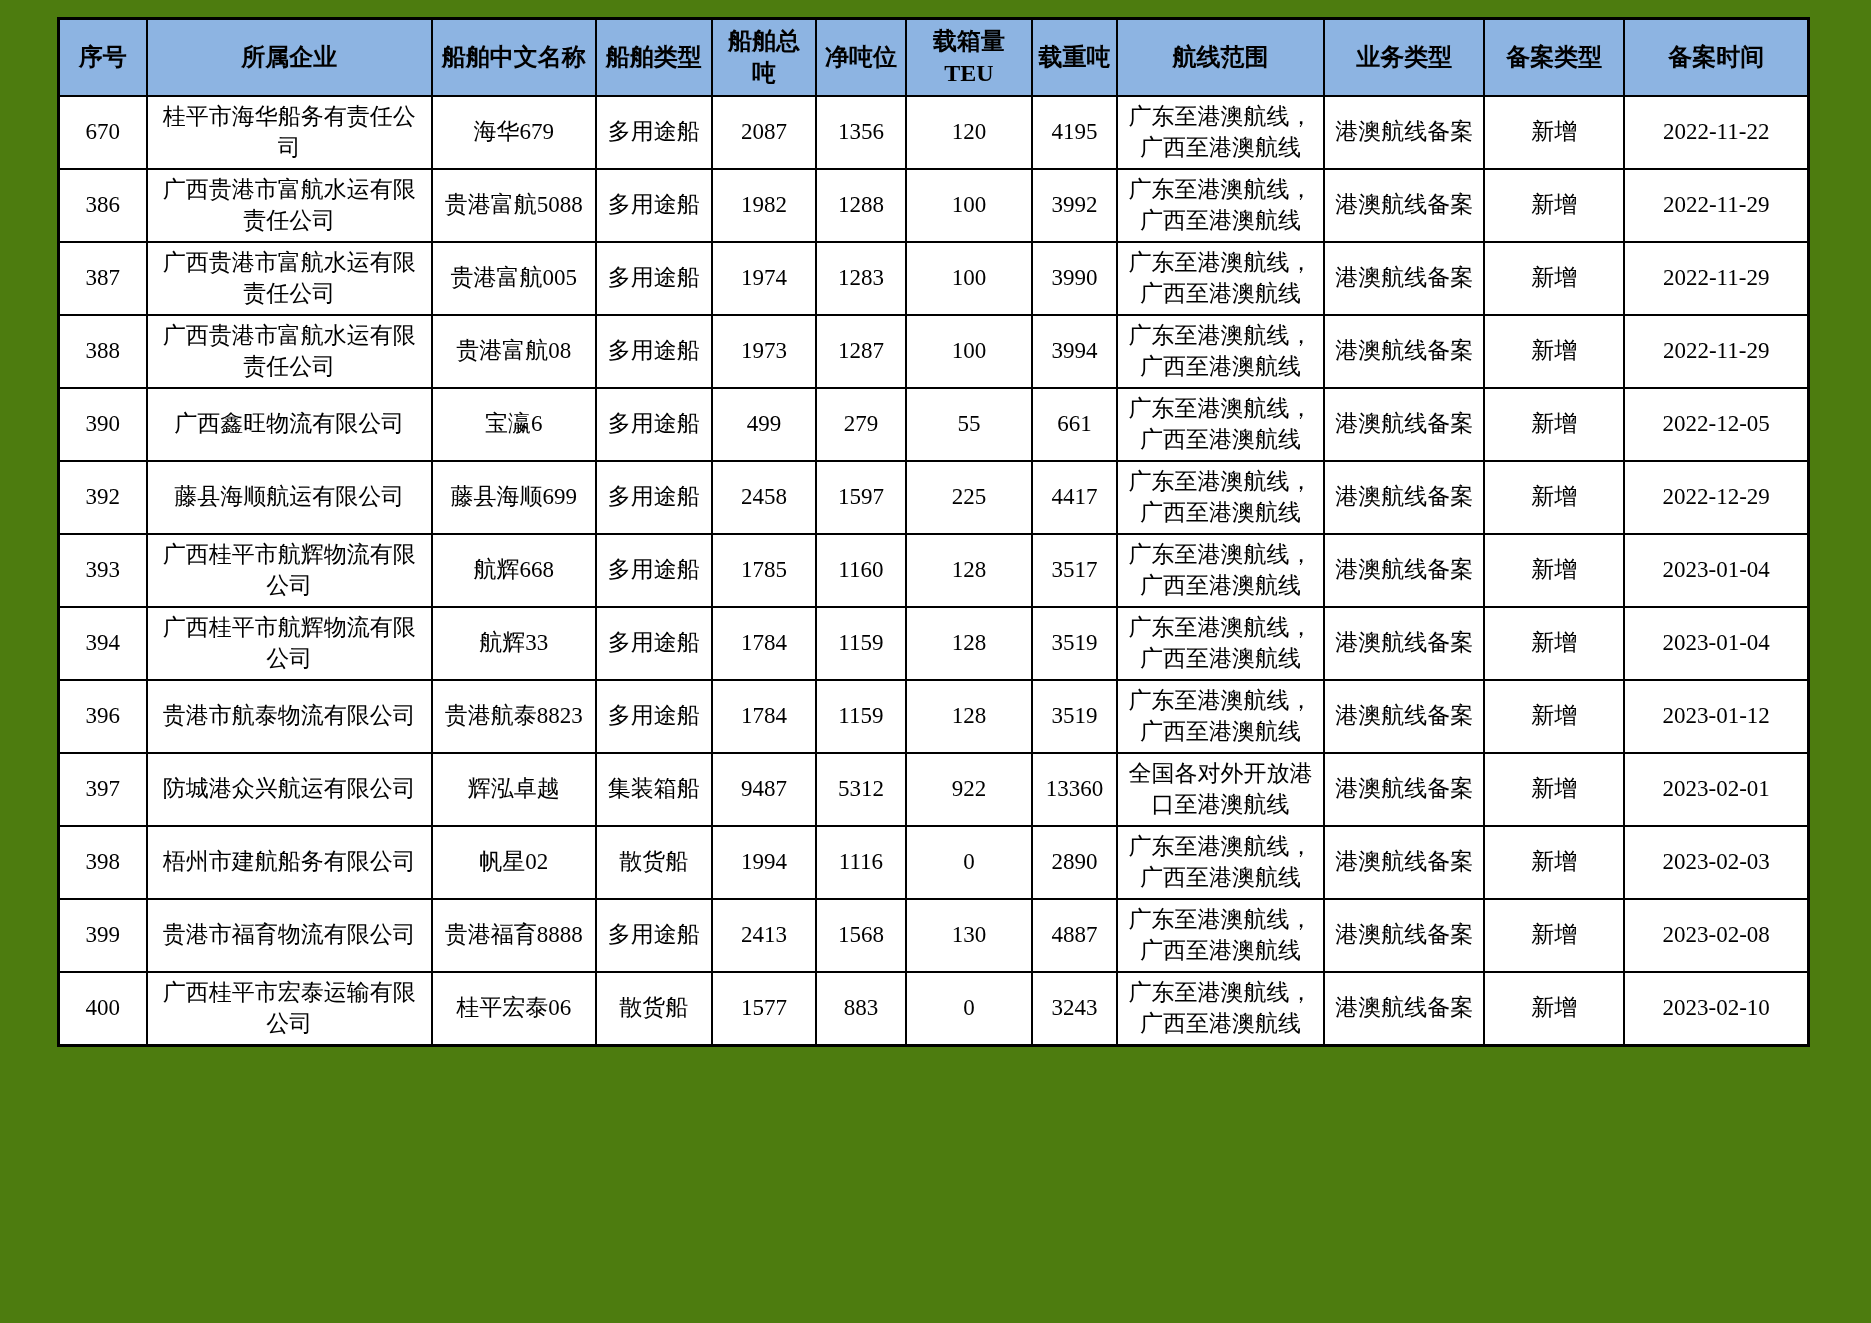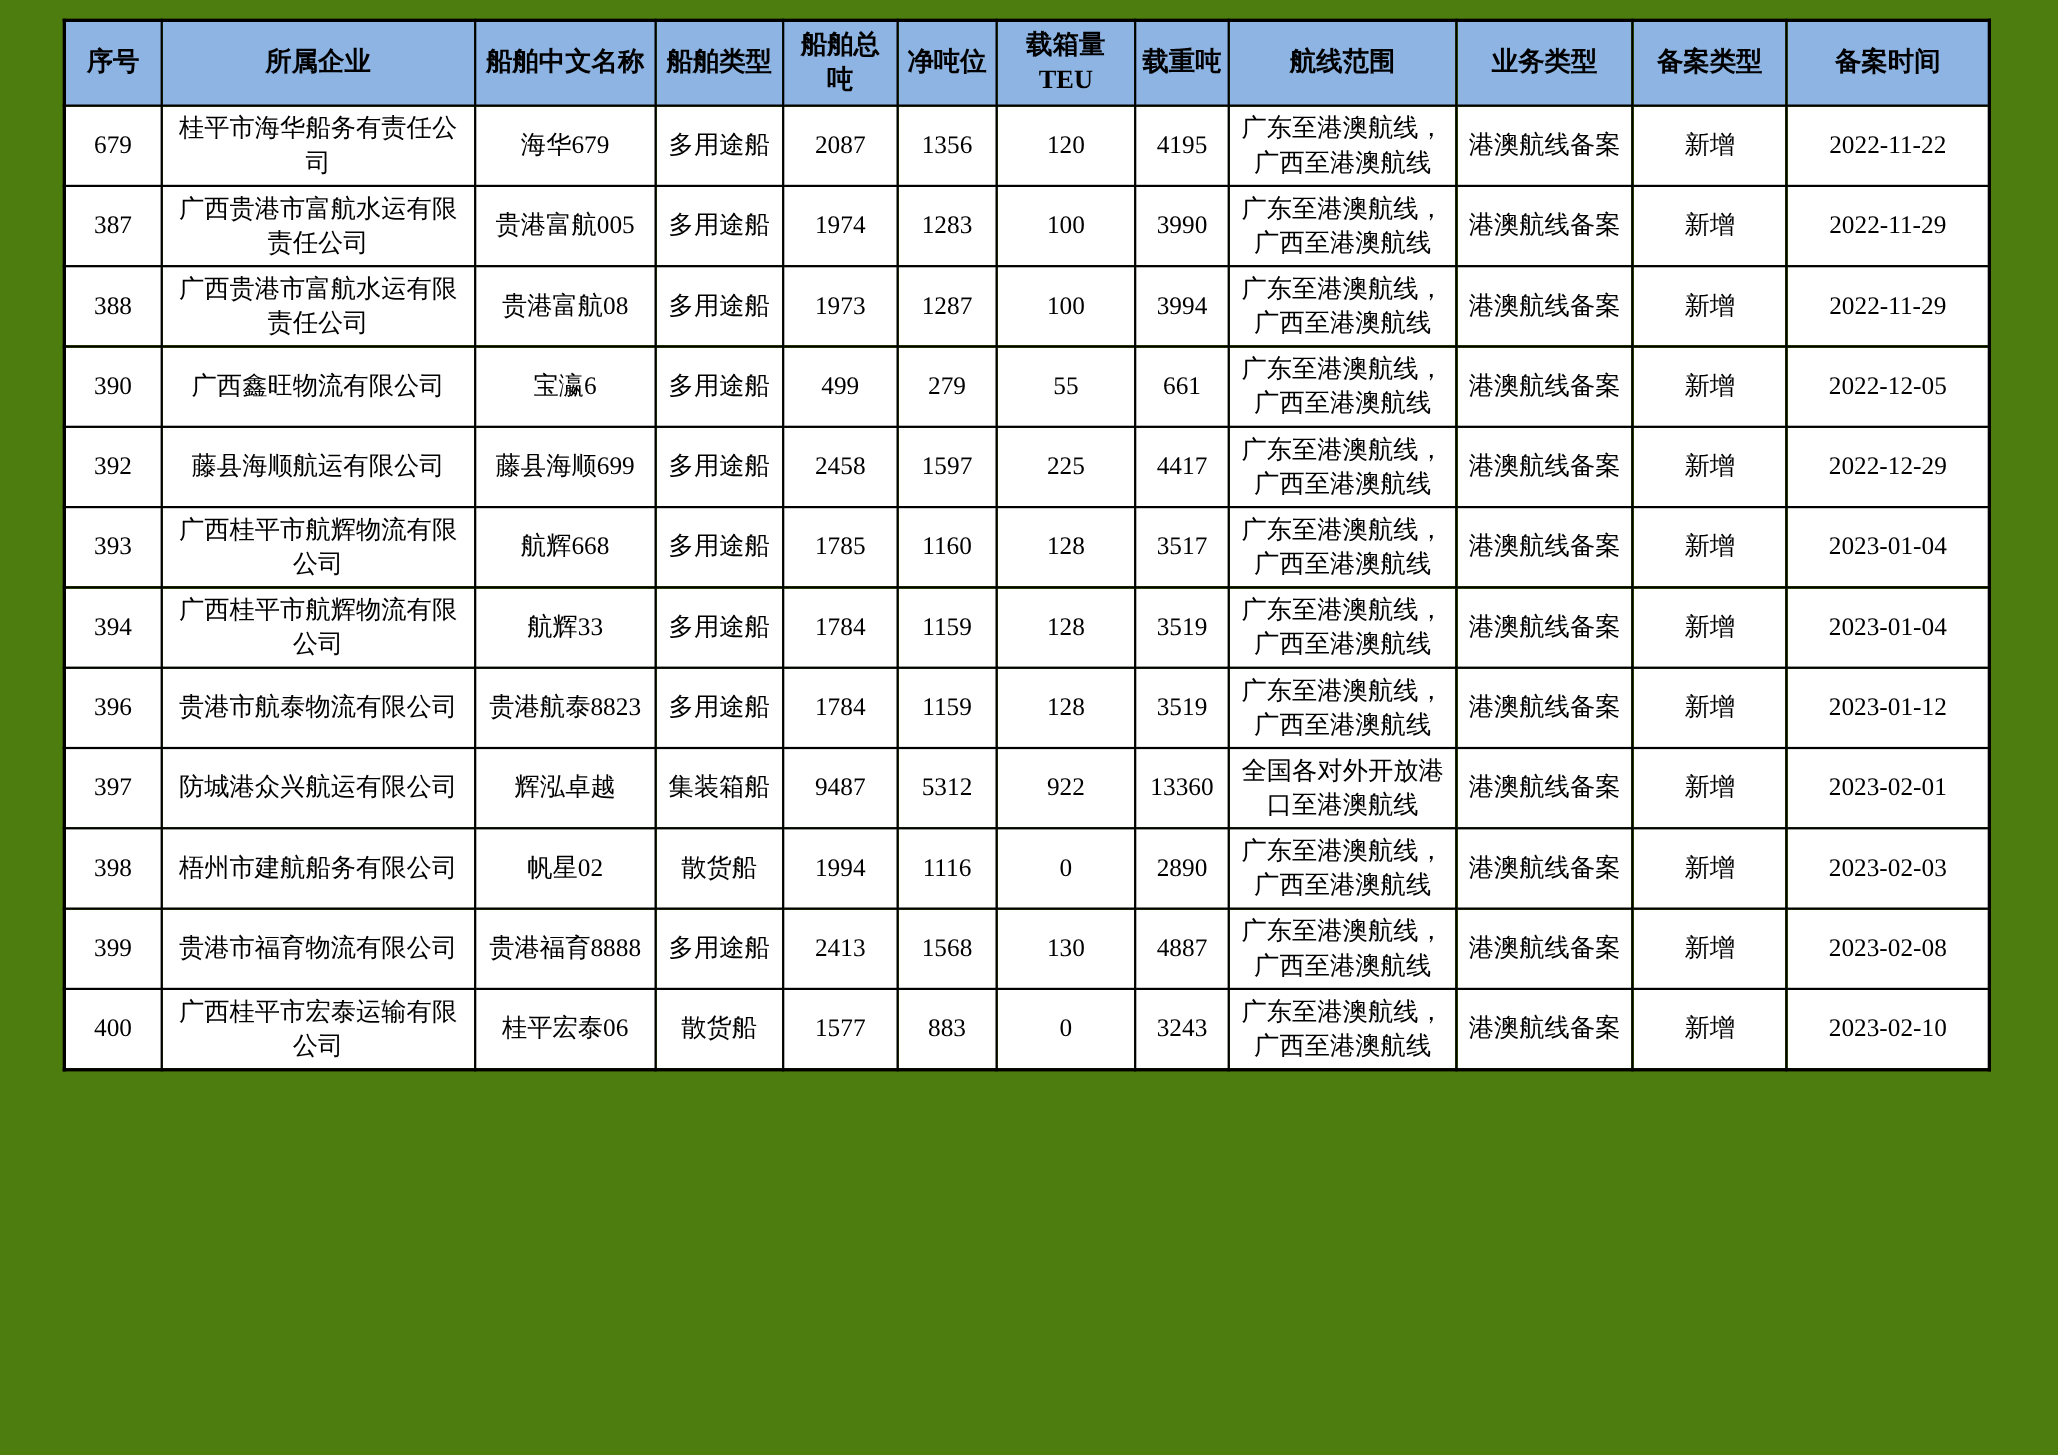--- a/index.html
+++ b/index.html
@@ -90,32 +90,46 @@
           <th>载箱量TEU</th>
           <th>载重吨</th>
           <th>航线范围</th>
           <th>业务类型</th>
           <th>备案类型</th>
           <th>备案时间</th>
         </tr>
     </thead>
     <tbody id="table-body">
         <tr>
-          <td>679</td>
+          <td>670</td>
           <td>桂平市海华船务有责任公司</td>
           <td>海华679</td>
           <td>多用途船</td>
           <td>2087</td>
           <td>1356</td>
           <td>120</td>
           <td>4195</td>
           <td>广东至港澳航线，广西至港澳航线</td>
           <td>港澳航线备案</td>
           <td>新增</td>
           <td>2022-11-22</td>
+        </tr>
+        <tr>
+          <td>386</td>
+          <td>广西贵港市富航水运有限责任公司</td>
+          <td>贵港富航5088</td>
+          <td>多用途船</td>
+          <td>1982</td>
+          <td>1288</td>
+          <td>100</td>
+          <td>3992</td>
+          <td>广东至港澳航线，广西至港澳航线</td>
+          <td>港澳航线备案</td>
+          <td>新增</td>
+          <td>2022-11-29</td>
         </tr>
         <tr>
           <td>387</td>
           <td>广西贵港市富航水运有限责任公司</td>
           <td>贵港富航005</td>
           <td>多用途船</td>
           <td>1974</td>
           <td>1283</td>
           <td>100</td>
           <td>3990</td>

